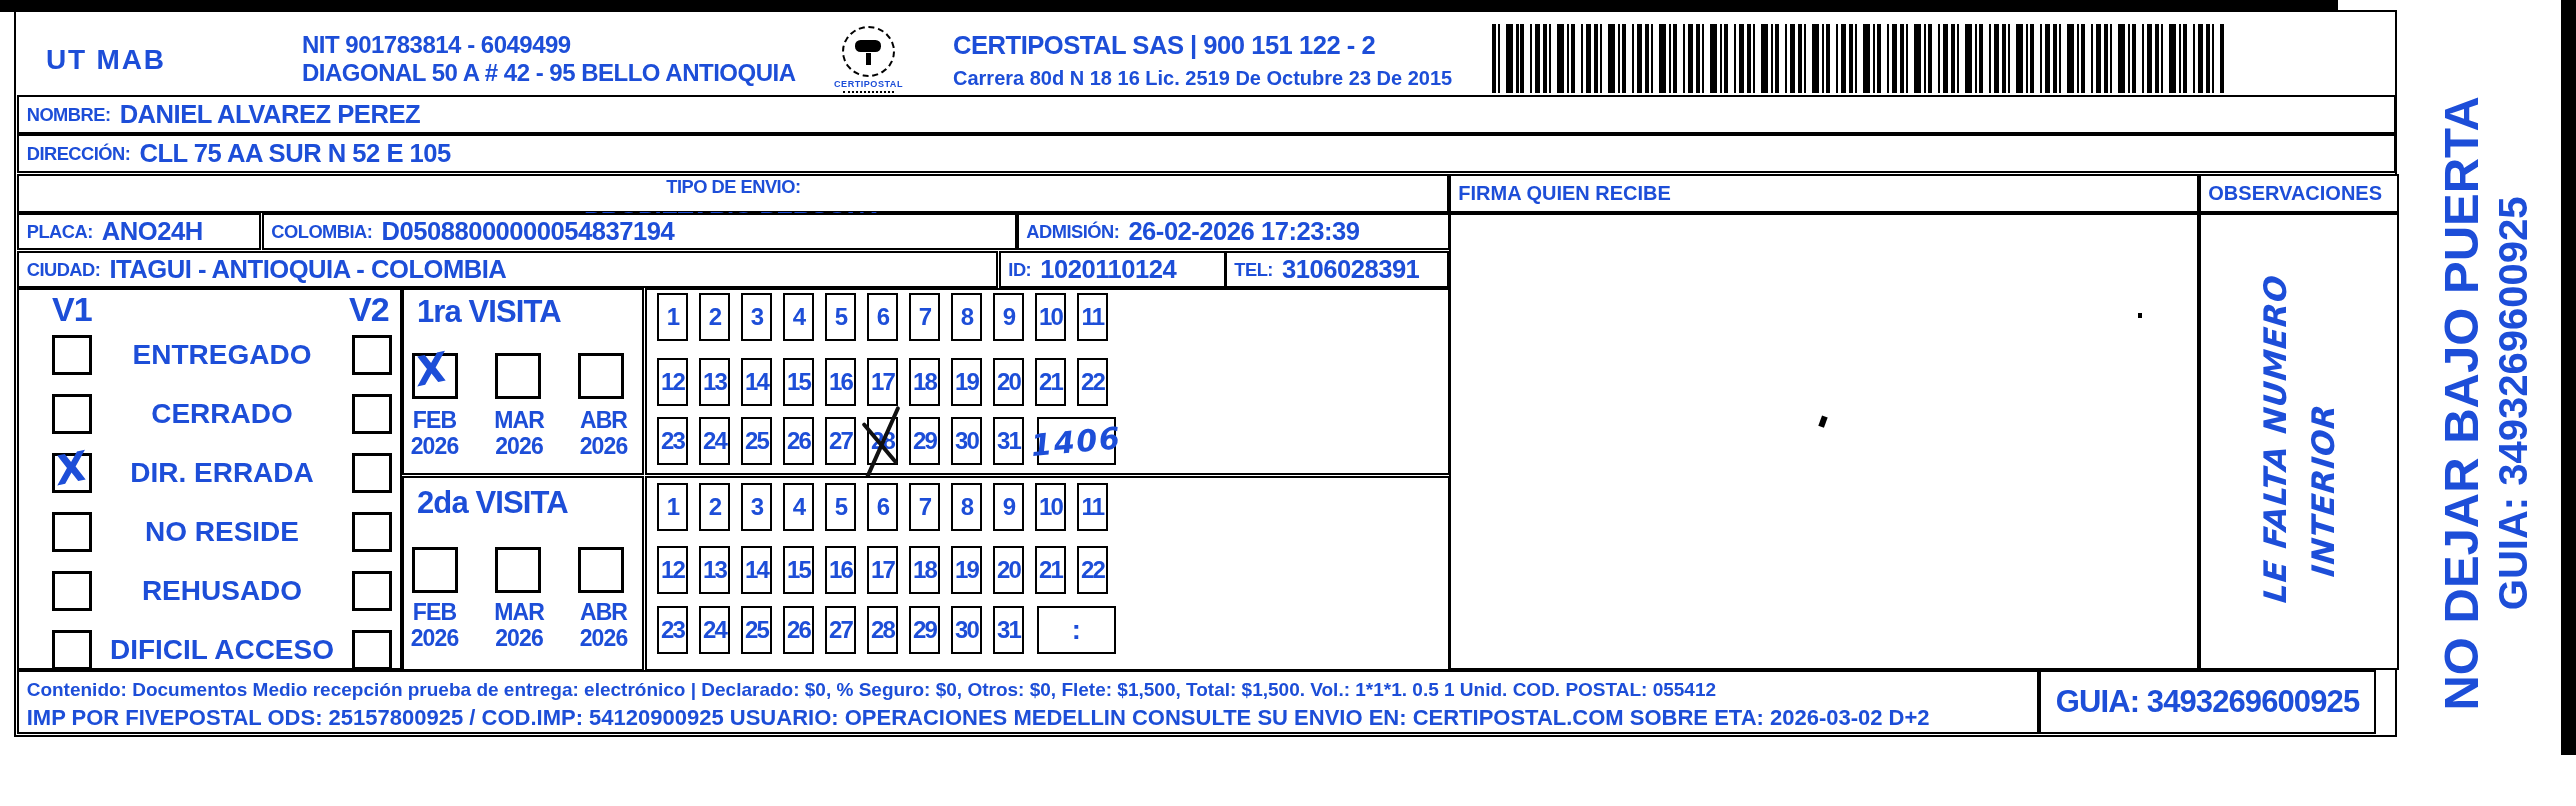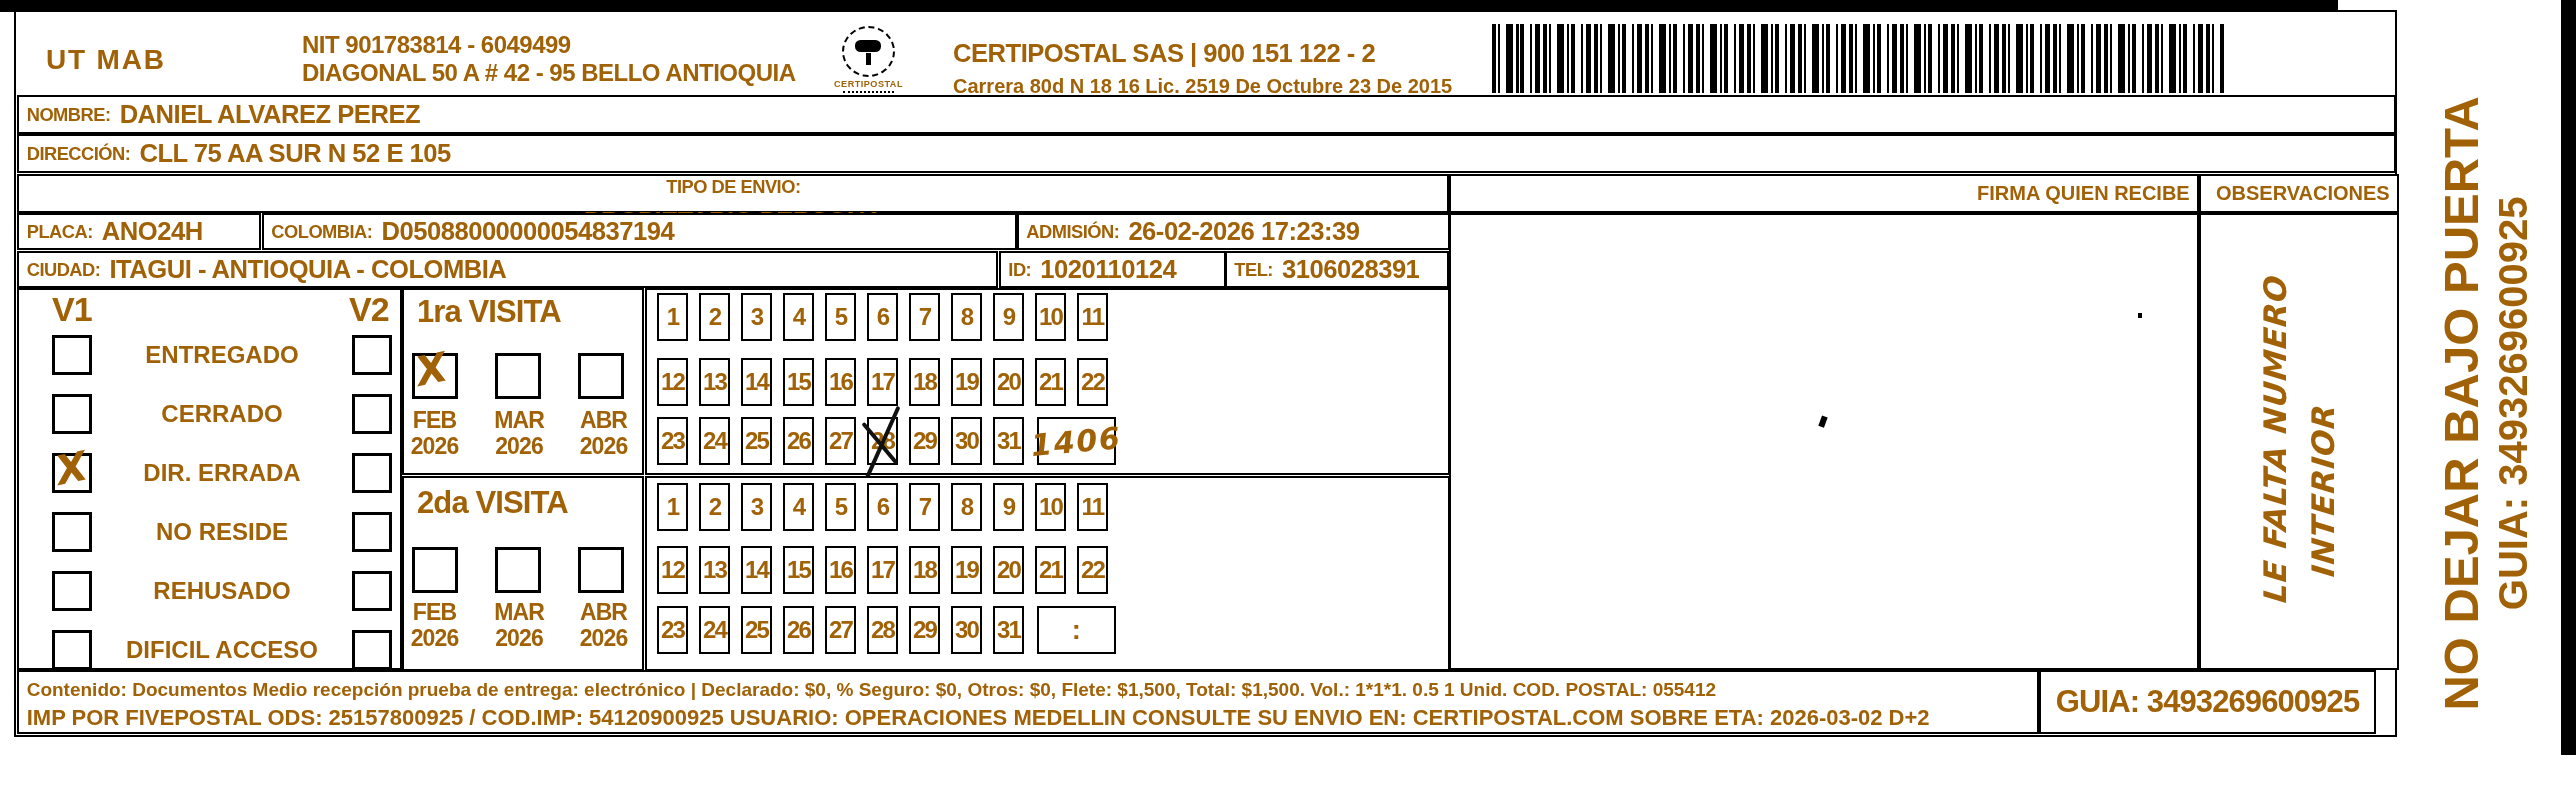--- a/index.html
+++ b/index.html
@@ -1,32 +1,32 @@
 <!DOCTYPE html>
 <html style="font-size:14.6px"><head>
 <meta charset="utf-8">
 <style>
   html,body{margin:0;padding:0;background:#fff;}
   .canvas{position:relative;width:2576px;height:755px;background:#fff;overflow:hidden;
-          font-family:"Liberation Sans",sans-serif;color:#a16207;}
+          font-family:"Liberation Sans",sans-serif;color:#1d4ed8;}
   .abs{position:absolute;}
   .bar{position:absolute;background:#000;}
   .cell{position:absolute;border:2.7px solid #000;background:#fff;display:flex;align-items:center;
         padding:0 7.3px;gap:9.1px;overflow:visible;box-sizing:border-box;}
   .lbl{font-size:18.3px;font-weight:700;letter-spacing:-0.5px;white-space:nowrap;text-align:center;}
   .val{font-size:25.6px;font-weight:700;letter-spacing:-0.5px;white-space:nowrap;}
-  .hdrcell{justify-content:flex-end;font-size:20px;font-weight:700;}
+  .hdrcell{justify-content:flex-start;font-size:20px;font-weight:700;}
   .box{position:absolute;border:2.7px solid #000;background:#fff;box-sizing:border-box;}
   .vhead{position:absolute;font-size:34px;font-weight:700;letter-spacing:-0.9px;}
   .status-rows{position:absolute;left:52px;top:325px;width:340px;}
   .status-row{display:flex;align-items:center;justify-content:space-between;height:59px;}
   .checkbox{width:40px;height:40px;border:3.7px solid #000;background:#fff;position:relative;
             box-sizing:border-box;flex:0 0 auto;}
   .month-checkbox{width:46px;height:46px;}
-  .status-label{flex:1;text-align:center;font-size:24px;font-weight:700;letter-spacing:0;}
+  .status-label{flex:1;text-align:center;font-size:28px;font-weight:700;letter-spacing:0;}
   .hand-x{position:absolute;left:0.9px;top:-7.3px;font-family:"DejaVu Sans",sans-serif;
           font-style:italic;font-weight:700;font-size:40px;transform:rotate(-12deg);line-height:1;}
   .visit-title{position:absolute;font-size:31px;font-weight:700;letter-spacing:-0.9px;white-space:nowrap;}
   .months-boxes{position:absolute;display:flex;gap:37px;}
   .months-labels{position:absolute;display:flex;gap:5.5px;}
   .month-label{width:79px;text-align:center;font-weight:700;font-size:23px;line-height:25.6px;letter-spacing:-0.9px;}
   .day-row{position:absolute;display:flex;gap:11px;}
   .day-box{width:31px;height:48px;border:2.7px solid #000;background:#fff;box-sizing:border-box;
            display:flex;align-items:center;justify-content:center;position:relative;
            font-size:24px;font-weight:700;letter-spacing:-1.8px;}
@@ -91,21 +91,21 @@
   <div class="logo-wrap">
     <div class="logo-circle">
       <div class="logo-bar"></div>
       <div class="logo-stem"></div>
     </div>
     <div class="logo-text">CERTIPOSTAL</div>
     <div class="logo-under"></div>
   </div>
 
   <div class="abs" style="left:953px;top:31px;">
-    <div style="font-size:25.6px;font-weight:700;letter-spacing:-0.5px;white-space:nowrap;margin-top:8px;">CERTIPOSTAL SAS | 900 151 122 - 2</div>
+    <div style="font-size:25.6px;font-weight:700;letter-spacing:-0.5px;white-space:nowrap;">CERTIPOSTAL SAS | 900 151 122 - 2</div>
     <div style="font-size:20px;font-weight:700;margin-top:7.3px;white-space:nowrap;">Carrera 80d N 18 16  Lic. 2519 De Octubre 23 De 2015</div>
   </div>
 
   <div class="barcode"></div>
 
   <div class="cell" style="left:17.4px;top:95px;width:2379px;height:39px;">
     <span class="lbl">NOMBRE:</span>
     <span class="val">DANIEL ALVAREZ PEREZ</span>
   </div>
   <div class="cell" style="left:17.4px;top:134px;width:2379px;height:39px;">

